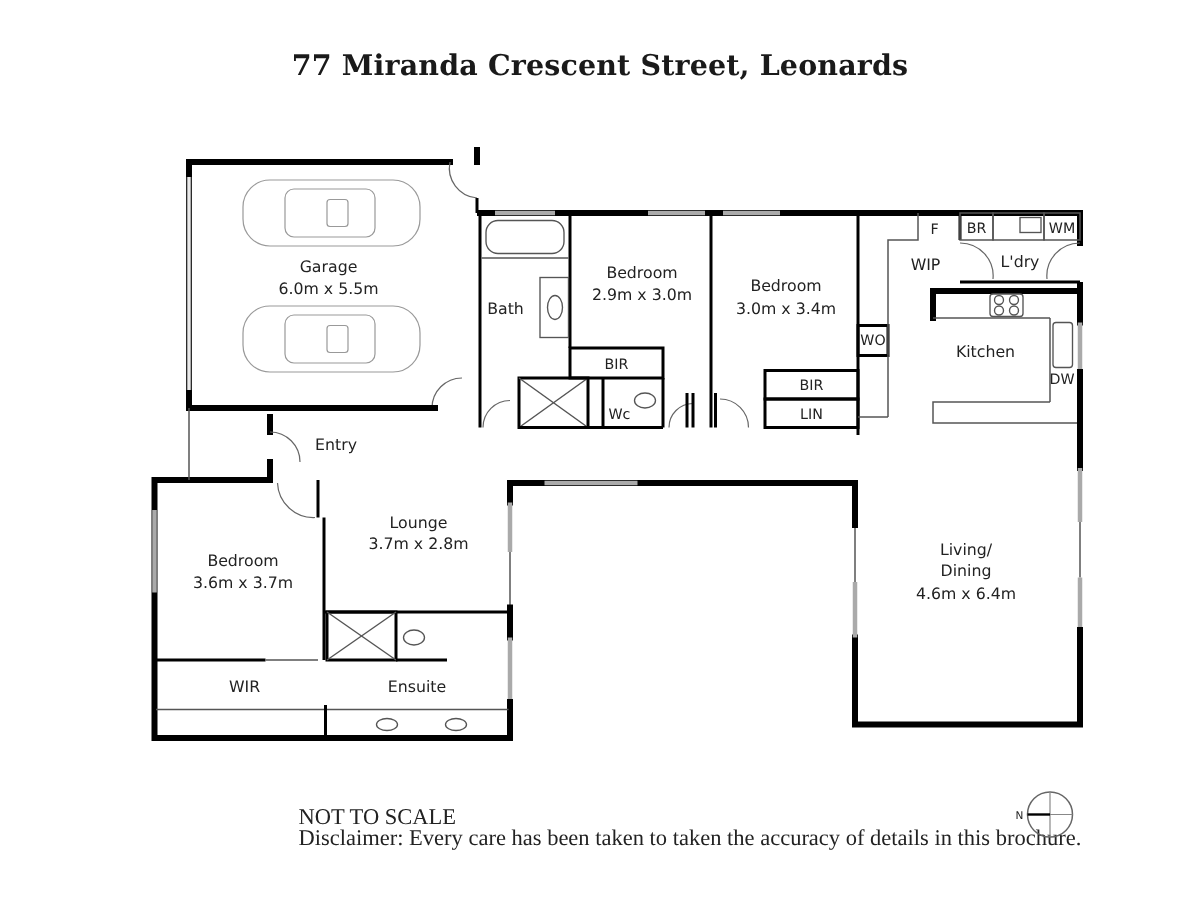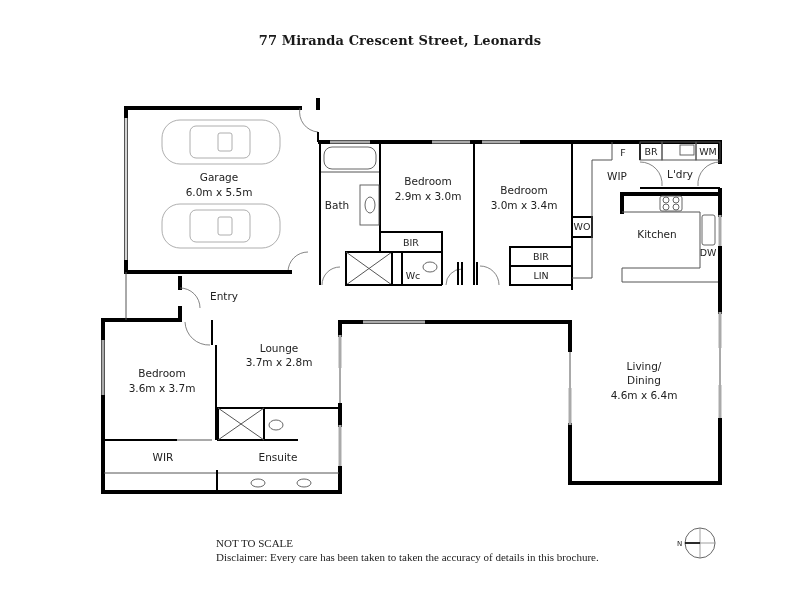--- a/index.html
+++ b/index.html
@@ -1,35 +1,35 @@
 <!DOCTYPE html>
 <html><head>
 <meta charset="utf-8">
 <style>
   html, body { margin: 0; padding: 0; background: #ffffff; }
   body { width: 800px; height: 600px; position: relative; overflow: hidden; }
   .title {
     position: absolute; left: 0; top: 33px; width: 800px; text-align: center;
     font-family: "DejaVu Serif", "Liberation Serif", serif; font-weight: bold;
-    font-size: 13px; color: #1a1a1a; letter-spacing: 0.1px;
+    font-size: 19px; color: #1a1a1a; letter-spacing: 0.1px;
   }
   svg.plan { position: absolute; left: 0; top: 0; }
   .lbl { font-family: "DejaVu Sans", "Liberation Sans", sans-serif; font-size: 10.5px; fill: #222; }
   .lbl-sm { font-family: "DejaVu Sans", "Liberation Sans", sans-serif; font-size: 9.5px; fill: #222; }
   .wall { stroke: #000; stroke-width: 4; fill: none; stroke-linecap: square; }
   .iwall { stroke: #000; stroke-width: 2; fill: none; }
   .thin { stroke: #555; stroke-width: 1; fill: none; }
   .win { stroke: #aaa; stroke-width: 3; fill: none; }
   .win-in { stroke: #fff; stroke-width: 1; fill: none; }
   .door { stroke: #666; stroke-width: 0.8; fill: none; }
   .fixture { stroke: #555; stroke-width: 0.9; fill: #fff; }
   .car { stroke: #999; stroke-width: 0.8; fill: none; }
   .footer {
-    position: absolute; left: 216px; font-family: "Liberation Serif", "DejaVu Serif", serif;
-    font-size: 11px; color: #222;
+    position: absolute; left: 199px; font-family: "Liberation Serif", "DejaVu Serif", serif;
+    font-size: 15px; color: #222;
   }
   .compass { position: absolute; left: 676px; top: 526px; }
 </style>
 </head>
 <body>
 
 <div class="title">77 Miranda Crescent Street, Leonards</div>
 
 <svg class="plan" width="800" height="600" viewBox="0 0 800 600">
 

